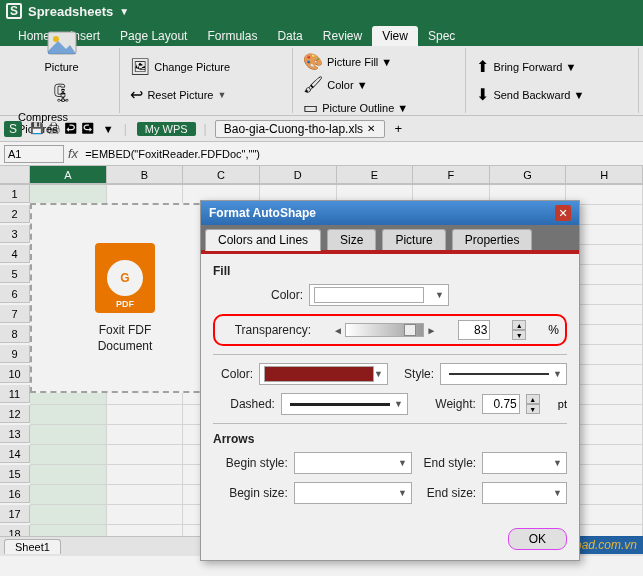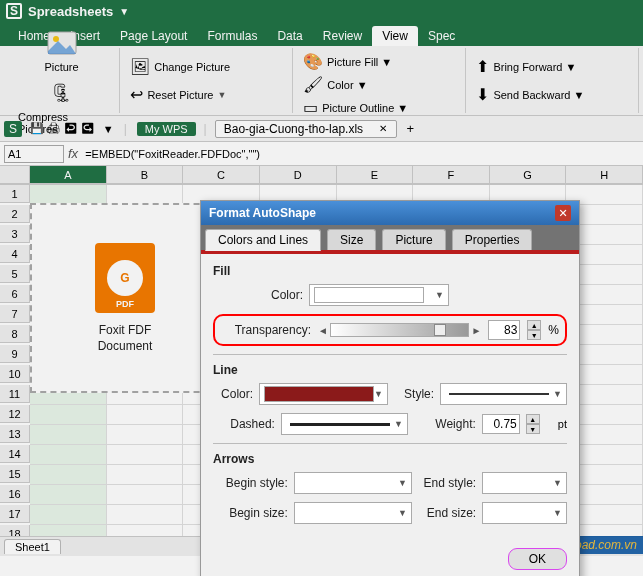--- a/index.html
+++ b/index.html
@@ -342,21 +342,21 @@
     .color-sample {
       width: 110px;
       height: 16px;
       background: white;
       border: 1px solid #aaa;
     }
     .dropdown-arrow { font-size: 9px; color: #555; }
     .transparency-row {
       display: flex;
       align-items: center;
-      gap: 7px;
+      gap: 22px;
       margin-bottom: 8px;
       border: 2px solid red;
       border-radius: 10px;
       padding: 4px 6px;
     }
     .slider-container {
       display: flex;
       align-items: center;
       gap: 2px;
       flex: 1;
@@ -559,21 +559,21 @@
 
 <div class="quick-bar">
   <div style="background:#217346;color:white;padding:1px 5px;font-size:11px;border-radius:2px;display:flex;align-items:center;gap:3px;">
     <span>S</span>
   </div>
   <span style="font-size:11px;margin:0 4px;">💾 🖨 ↩ ↪</span>
   <span style="font-size:11px;">▼</span>
   <span style="margin:0 6px;color:#ccc;">|</span>
   <div style="background:#217346;color:white;padding:1px 8px;font-size:11px;border-radius:2px;">My WPS</div>
   <span style="margin:0 4px;color:#ccc;">|</span>
-  <div style="background:white;border:1px solid #aaa;padding:1px 8px;font-size:11px;border-radius:2px;display:flex;align-items:center;gap:16px;">
+  <div style="background:white;border:1px solid #aaa;padding:1px 8px;font-size:11px;border-radius:2px;display:flex;align-items:center;gap:4px;">
     <span>Bao-gia-Cuong-tho-lap.xls</span>
     <span style="font-size:10px;">✕</span>
   </div>
   <div style="padding:1px 6px;font-size:13px;cursor:pointer;">+</div>
 </div>
 
 <div class="formula-bar">
   <input class="name-box" type="text" value="A1" readonly="" style="">
   <span style="font-size:13px;font-style:italic;color:#555;">fx</span>
   <input class="formula-input" type="text" readonly="" value="=EMBED(&quot;FoxitReader.FDFDoc&quot;,&quot;&quot;)" style="">
@@ -854,21 +854,20 @@
         <input class="percent-input" type="text" value="83" style="">
         <div class="percent-spin">
           <div class="spin-btn">▲</div>
           <div class="spin-btn">▼</div>
         </div>
         <span>%</span>
       </div>
 
       <hr class="section-divider">
 
-      <div class="section-label">Line</div>
 
       <div class="field-row">
         <span class="field-label">Color:</span>
         <div class="color-dropdown">
           <div class="line-color-sample"></div>
           <span class="dropdown-arrow">▼</span>
         </div>
         <span class="field-label">Style:</span>
         <div class="style-dropdown">
           <div class="style-line"></div>

